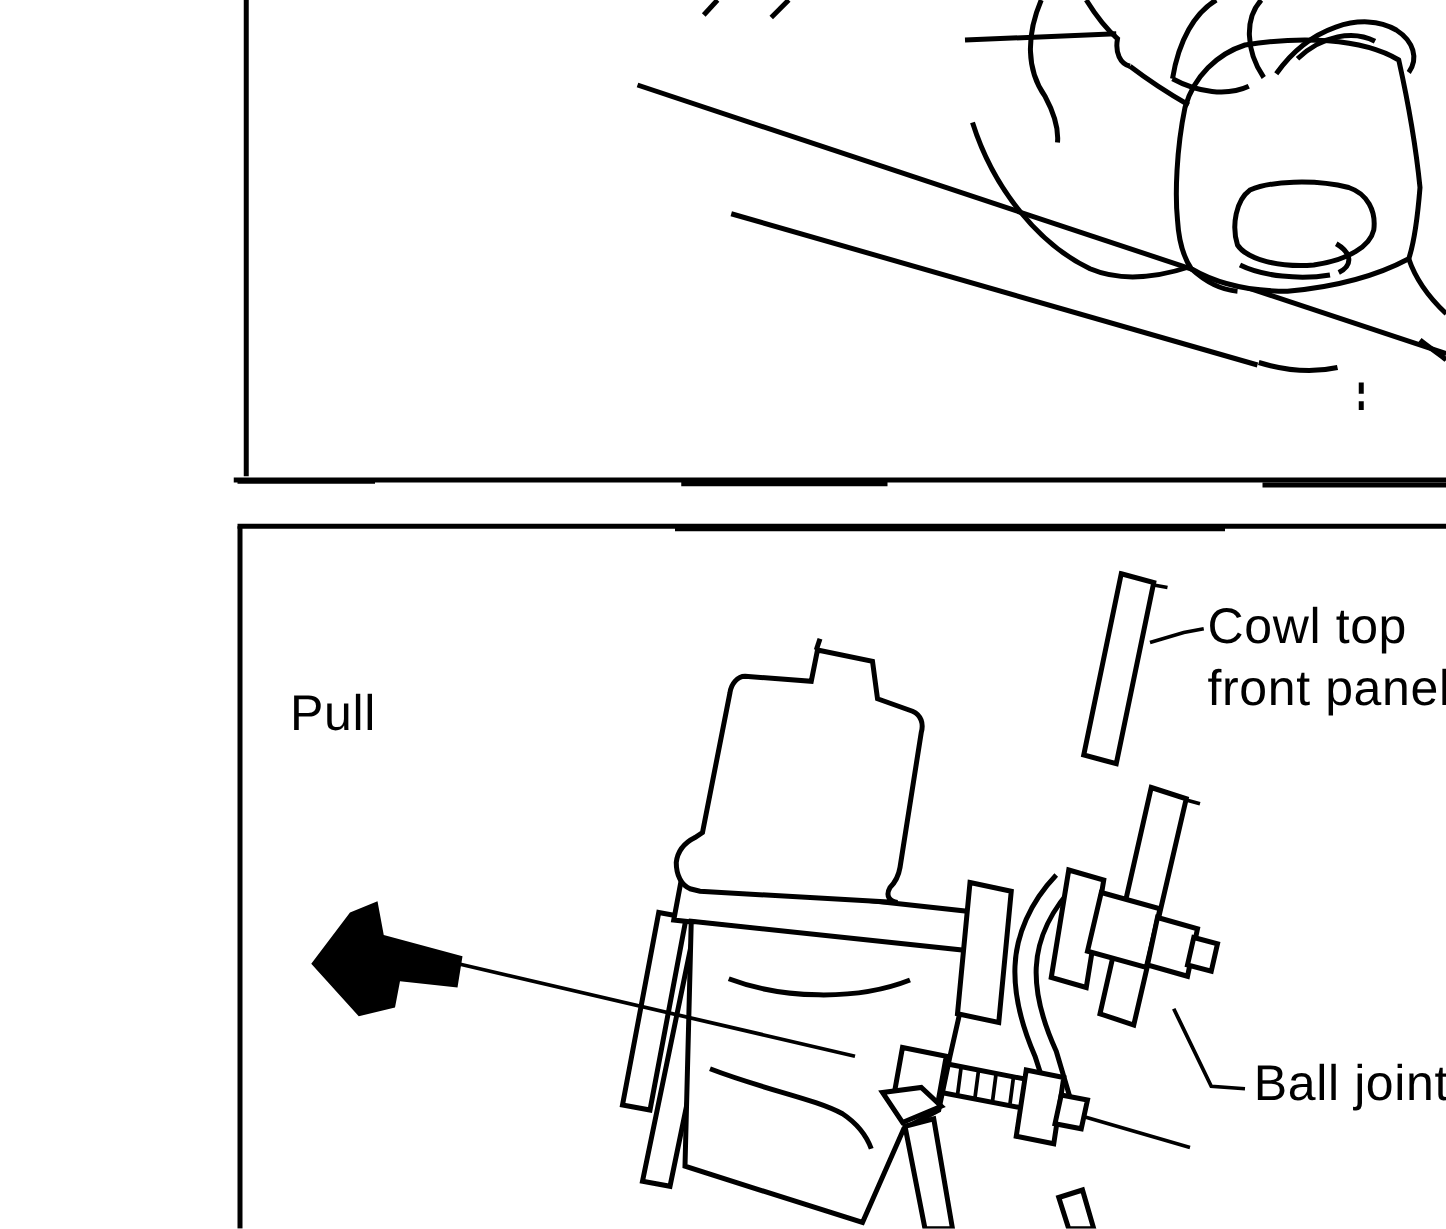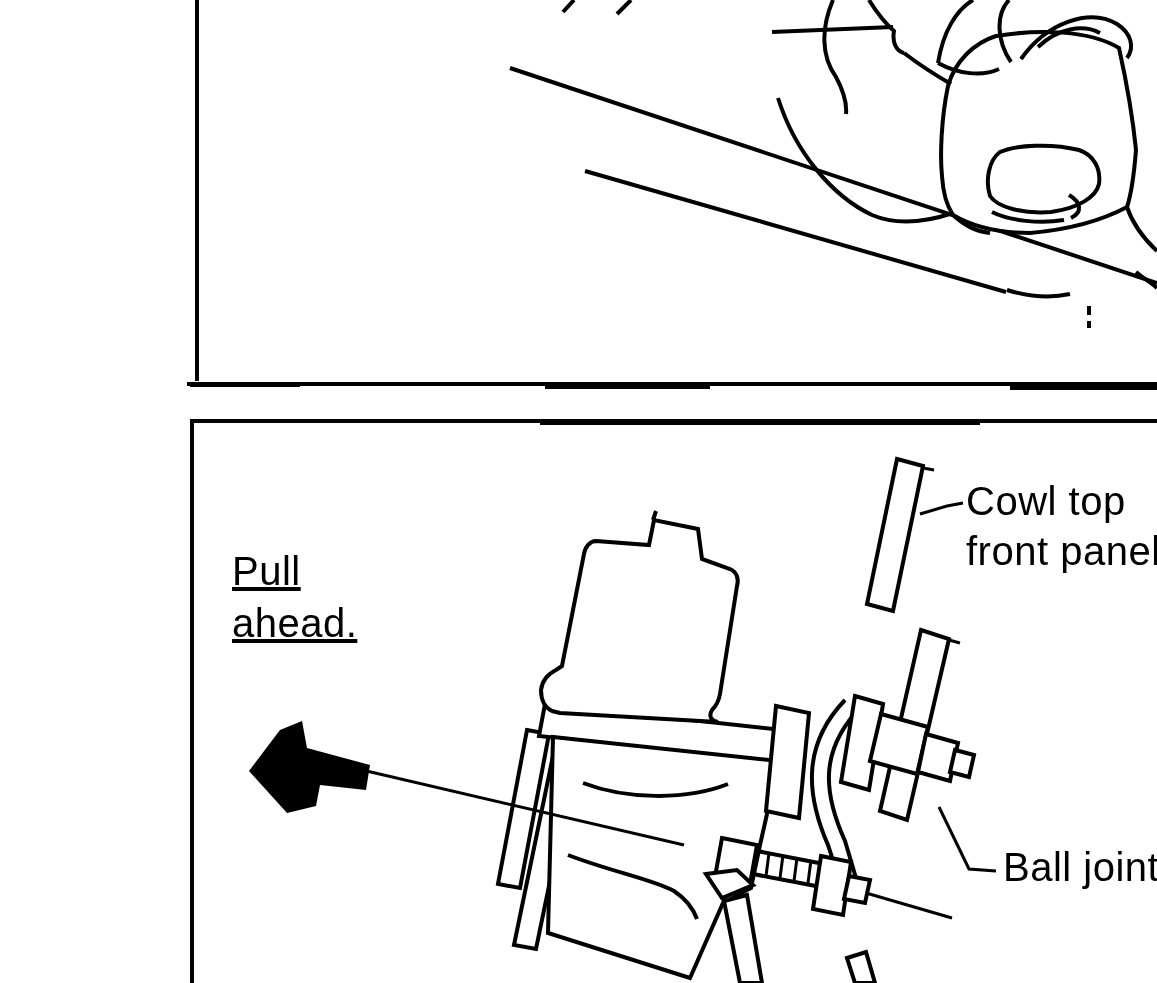--- a/index.html
+++ b/index.html
@@ -99,23 +99,22 @@
       <path class="fw" d="M897,459 L923,466 L893,611 L867,604 Z"></path>
       <path class="ln3" d="M923,468 L934,470"></path>
 
       <path class="ln3" d="M920,514 L947,506 L963,503"></path>
       <path class="ln3" d="M939,807 L969,869 L996,871"></path>
 
       <path class="fb" d="M249,771 L280,730 L302,721 L307,748 L370,765 L366,790 L320,785 L316,806 L287,813 Z"></path>
     </g>
   </svg>
 
-  <div class="lbl" style="left:232px;top:545px;text-decoration:underline;">
+  <div class="lbl" style="left:232px;top:545px;">
     <span>Pull</span>
-    <span>ahead.</span>
   </div>
 
   <div class="lbl lbl-right" style="left:966px;top:476px;">
     <span>Cowl top</span>
     <span>front panel</span>
   </div>
 
   <div class="lbl lbl-right" style="left:1003px;top:842px;">
     <span>Ball joint</span>
   </div>

